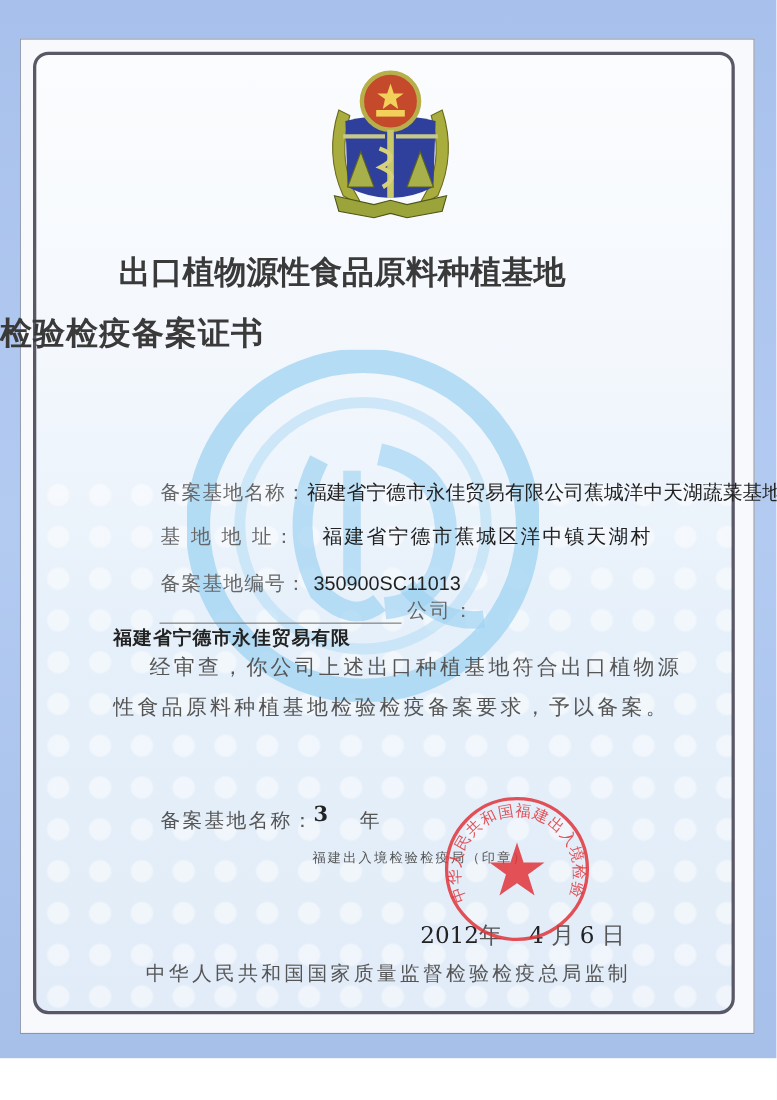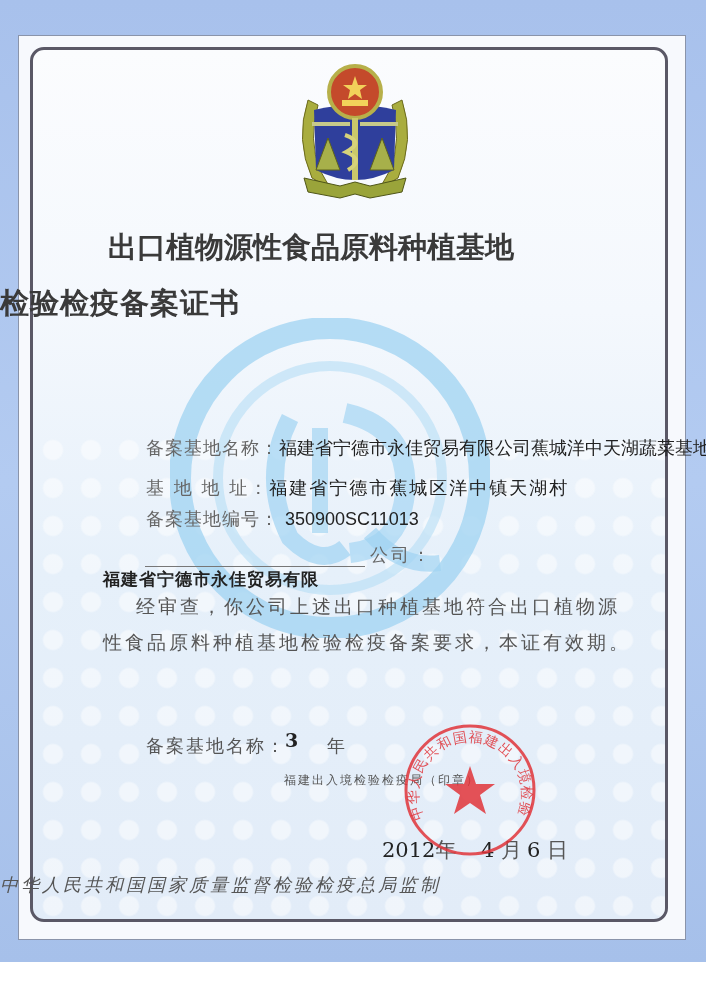--- a/index.html
+++ b/index.html
@@ -30,21 +30,21 @@
   .company { position:absolute; left:103px; top:568px; font-size:17px; font-weight:bold; color:#222; letter-spacing:1px; }
   .company-line { position:absolute; left:145px; top:566px; width:220px; height:1px; background:#777; }
   .company-suffix { position:absolute; left:370px; top:543px; font-size:18px; color:#666; letter-spacing:3px; }
   .para { position:absolute; font-size:19px; color:#555; letter-spacing:3px; white-space:nowrap; }
   .validity { position:absolute; left:146px; top:734px; font-size:18px; color:#555; letter-spacing:2px; }
   .validity-num { position:absolute; left:285px; top:729px; font-size:19px; font-weight:bold; color:#222; }
   .validity-unit { position:absolute; left:327px; top:734px; font-size:18px; color:#555; }
   .issuer { position:absolute; left:284px; top:772px; font-size:12px; color:#555; letter-spacing:2px; }
   .date { position:absolute; top:836px; font-size:21px; color:#222; }
   .date-unit { color:#555; }
-  .supervisor { position:absolute; left:0; width:706px; text-align:left; top:873px; font-size:18px; color:#555; letter-spacing:3px;font-style:italic; }
+  .supervisor { position:absolute; left:0; width:706px; text-align:center; top:873px; font-size:18px; color:#555; letter-spacing:3px; }
   .stamp { position:absolute; left:402px; top:718px; width:136px; height:142px; }
 </style>
 </head>
 <body>
 
 <div class="bg"></div>
 <div class="card"></div>
 <div class="frame">
   <div class="pattern"></div>
 </div>
@@ -74,32 +74,32 @@
   <path d="M14 118 L50 126 L65 122 L80 126 L116 118 L112 132 L80 138 L65 134 L50 138 L18 132 Z" fill="#9aa43a" stroke="#4f5518" stroke-width="1"></path>
 </svg>
 
 <div class="title1">出口植物源性食品原料种植基地</div>
 <div class="title2">检验检疫备案证书</div>
 
 <div class="row" style="left:146px; top:436px;">
   <span class="lbl">备案基地名称：</span><span class="val">福建省宁德市永佳贸易有限公司蕉城洋中天湖蔬菜基地</span>
 </div>
 <div class="row" style="left:146px; top:476px;">
-  <span class="lbl" style="letter-spacing:2px;">基  地  地  址：</span><span class="val" style="letter-spacing:2px;">福建省宁德市蕉城区洋中镇天湖村</span>
+  <span class="lbl" style="letter-spacing:2px;">基  地  地  址：</span><span class="val" style="letter-spacing:2px;margin-left:24px;">福建省宁德市蕉城区洋中镇天湖村</span>
 </div>
-<div class="row" style="left:146px; top:507px;">
+<div class="row" style="left:146px; top:518px;">
   <span class="lbl">备案基地编号：</span><span class="val" style="font-family:'Liberation Sans',sans-serif; margin-left:6px;">350900SC11013</span>
 </div>
 
 <div class="company">福建省宁德市永佳贸易有限</div>
 <div class="company-line"></div>
 <div class="company-suffix">公司：</div>
 
 <div class="para" style="left:136px; top:594px;">经审查，你公司上述出口种植基地符合出口植物源</div>
-<div class="para" style="left:103px; top:630px;">性食品原料种植基地检验检疫备案要求，本证有效期。</div>
+<div class="para" style="left:103px; top:630px;">性食品原料种植基地检验检疫备案要求，予以备案。</div>
 
 <div class="validity">备案基地名称：</div>
 <div class="validity-num">3</div>
 <div class="validity-unit">年</div>
 
 <div class="issuer">福建出入境检验检疫局（印章）</div>
 
 <div class="date" style="left:382px;">
   <span>2012</span><span class="date-unit">年</span>
 </div>

